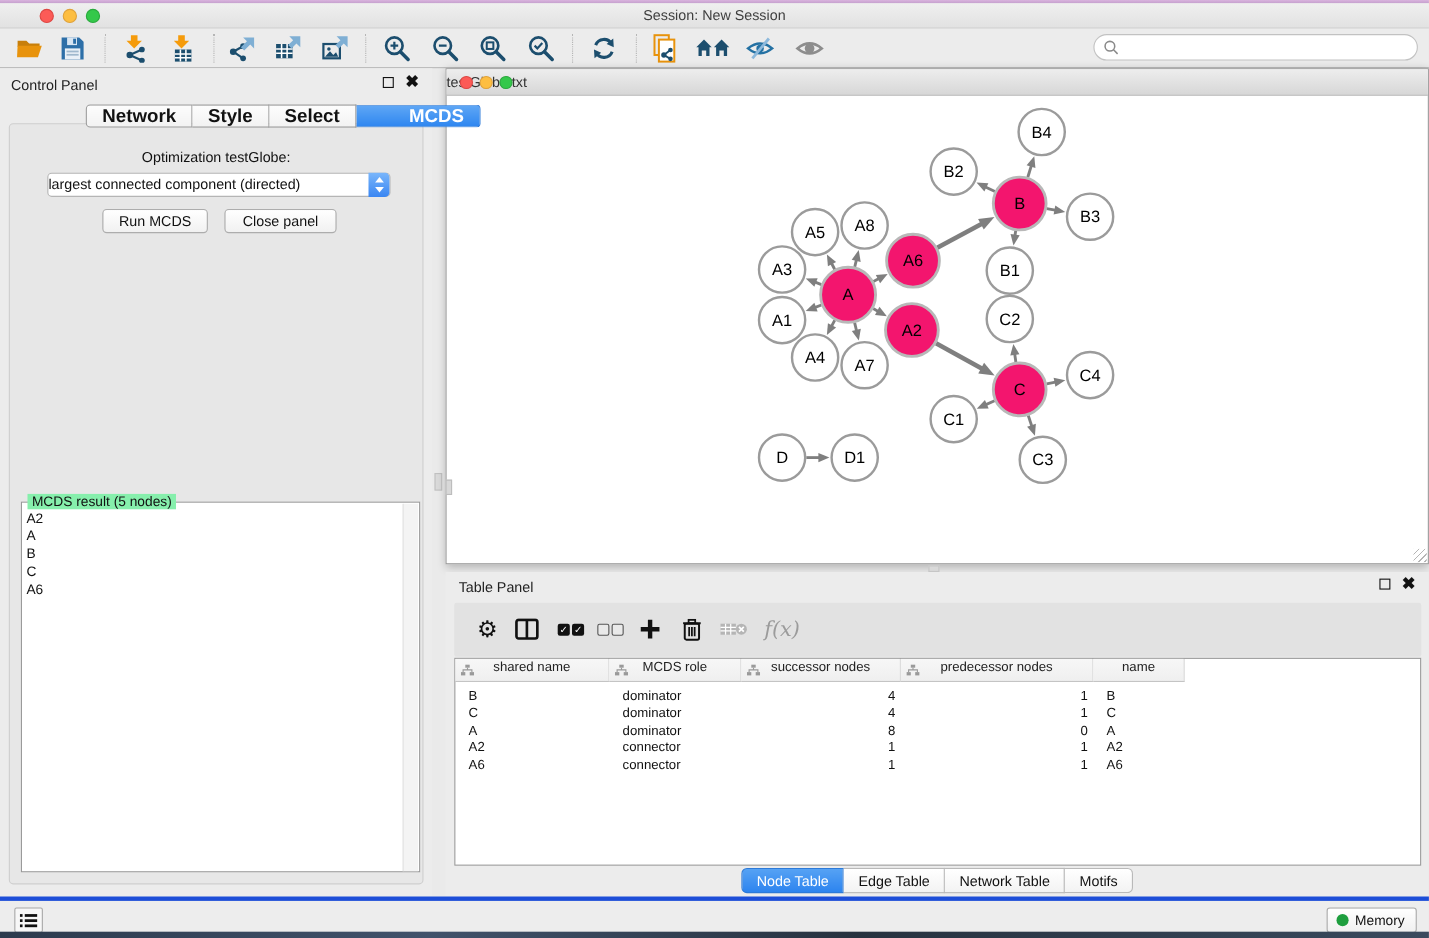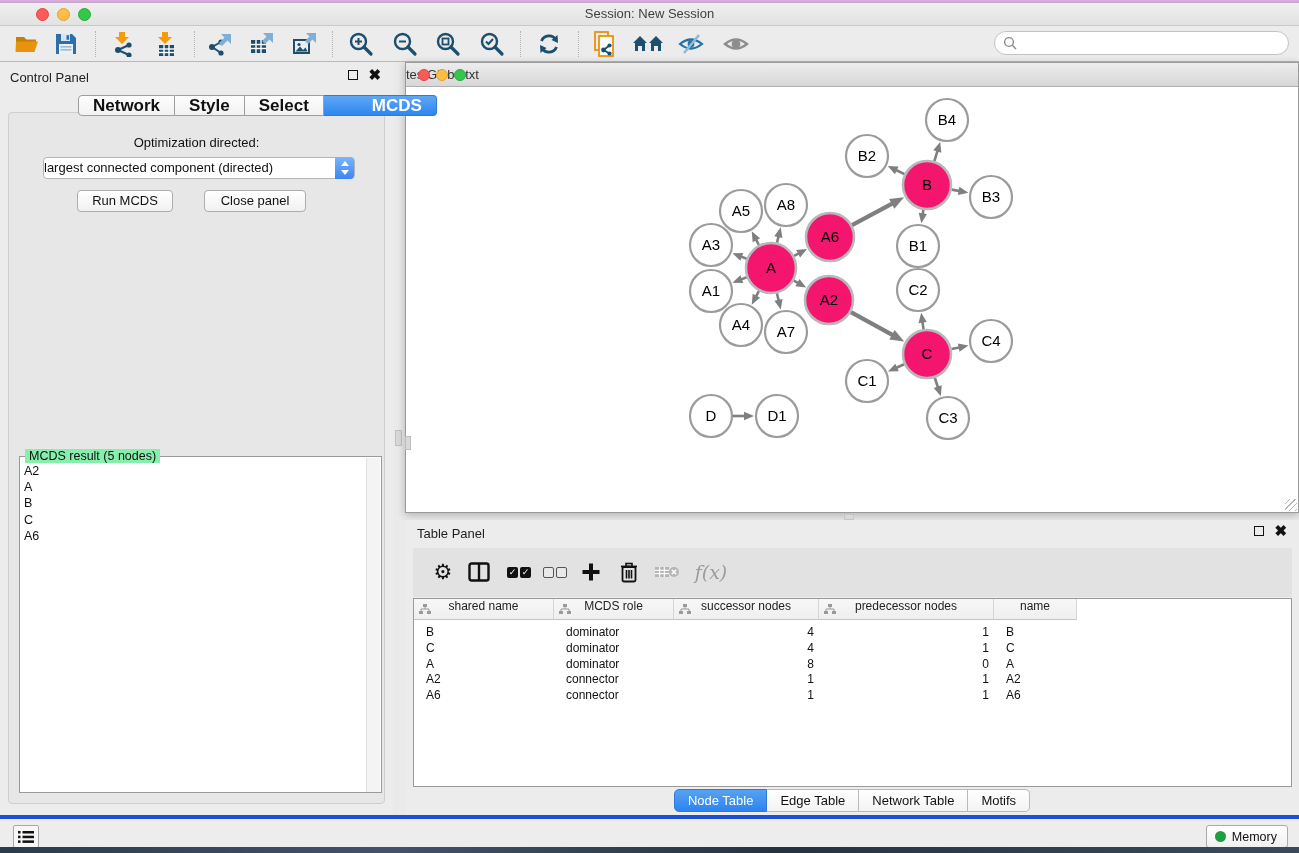--- a/index.html
+++ b/index.html
@@ -253,29 +253,29 @@
     <span class="float-ico"></span>
     <span class="close-ico">✖</span>
   </div>
   <div id="cp-tabs">
     <span class="cp-tab">Network</span>
     <span class="cp-tab">Style</span>
     <span class="cp-tab">Select</span>
     <span class="cp-tab active">MCDS</span>
   </div>
   <div id="cp-inner" class="abs">
-    <div id="opt-label">Optimization directed:</div>
+    <div id="opt-label">Optimization testGlobe:</div>
     <div id="opt-select">
       <span>largest connected component (directed)</span>
       <span id="opt-stepper">
           <span class="stepper-up"></span>
           <span class="stepper-dn"></span>
         </span>
     </div>
-    <button class="cp-btn" style="left:68px;width:96px">Run MCDS</button>
+    <button class="cp-btn" style="left:84px;width:96px">Run MCDS</button>
     <button class="cp-btn" style="left:195px;width:102px">Close panel</button>
     <div id="mcds-box">
       <span id="mcds-legend">MCDS result (5 nodes)</span>
       <div id="mcds-list">
           <div>A2</div>
           <div>A</div>
           <div>B</div>
           <div>C</div>
           <div>A6</div>
         </div>

